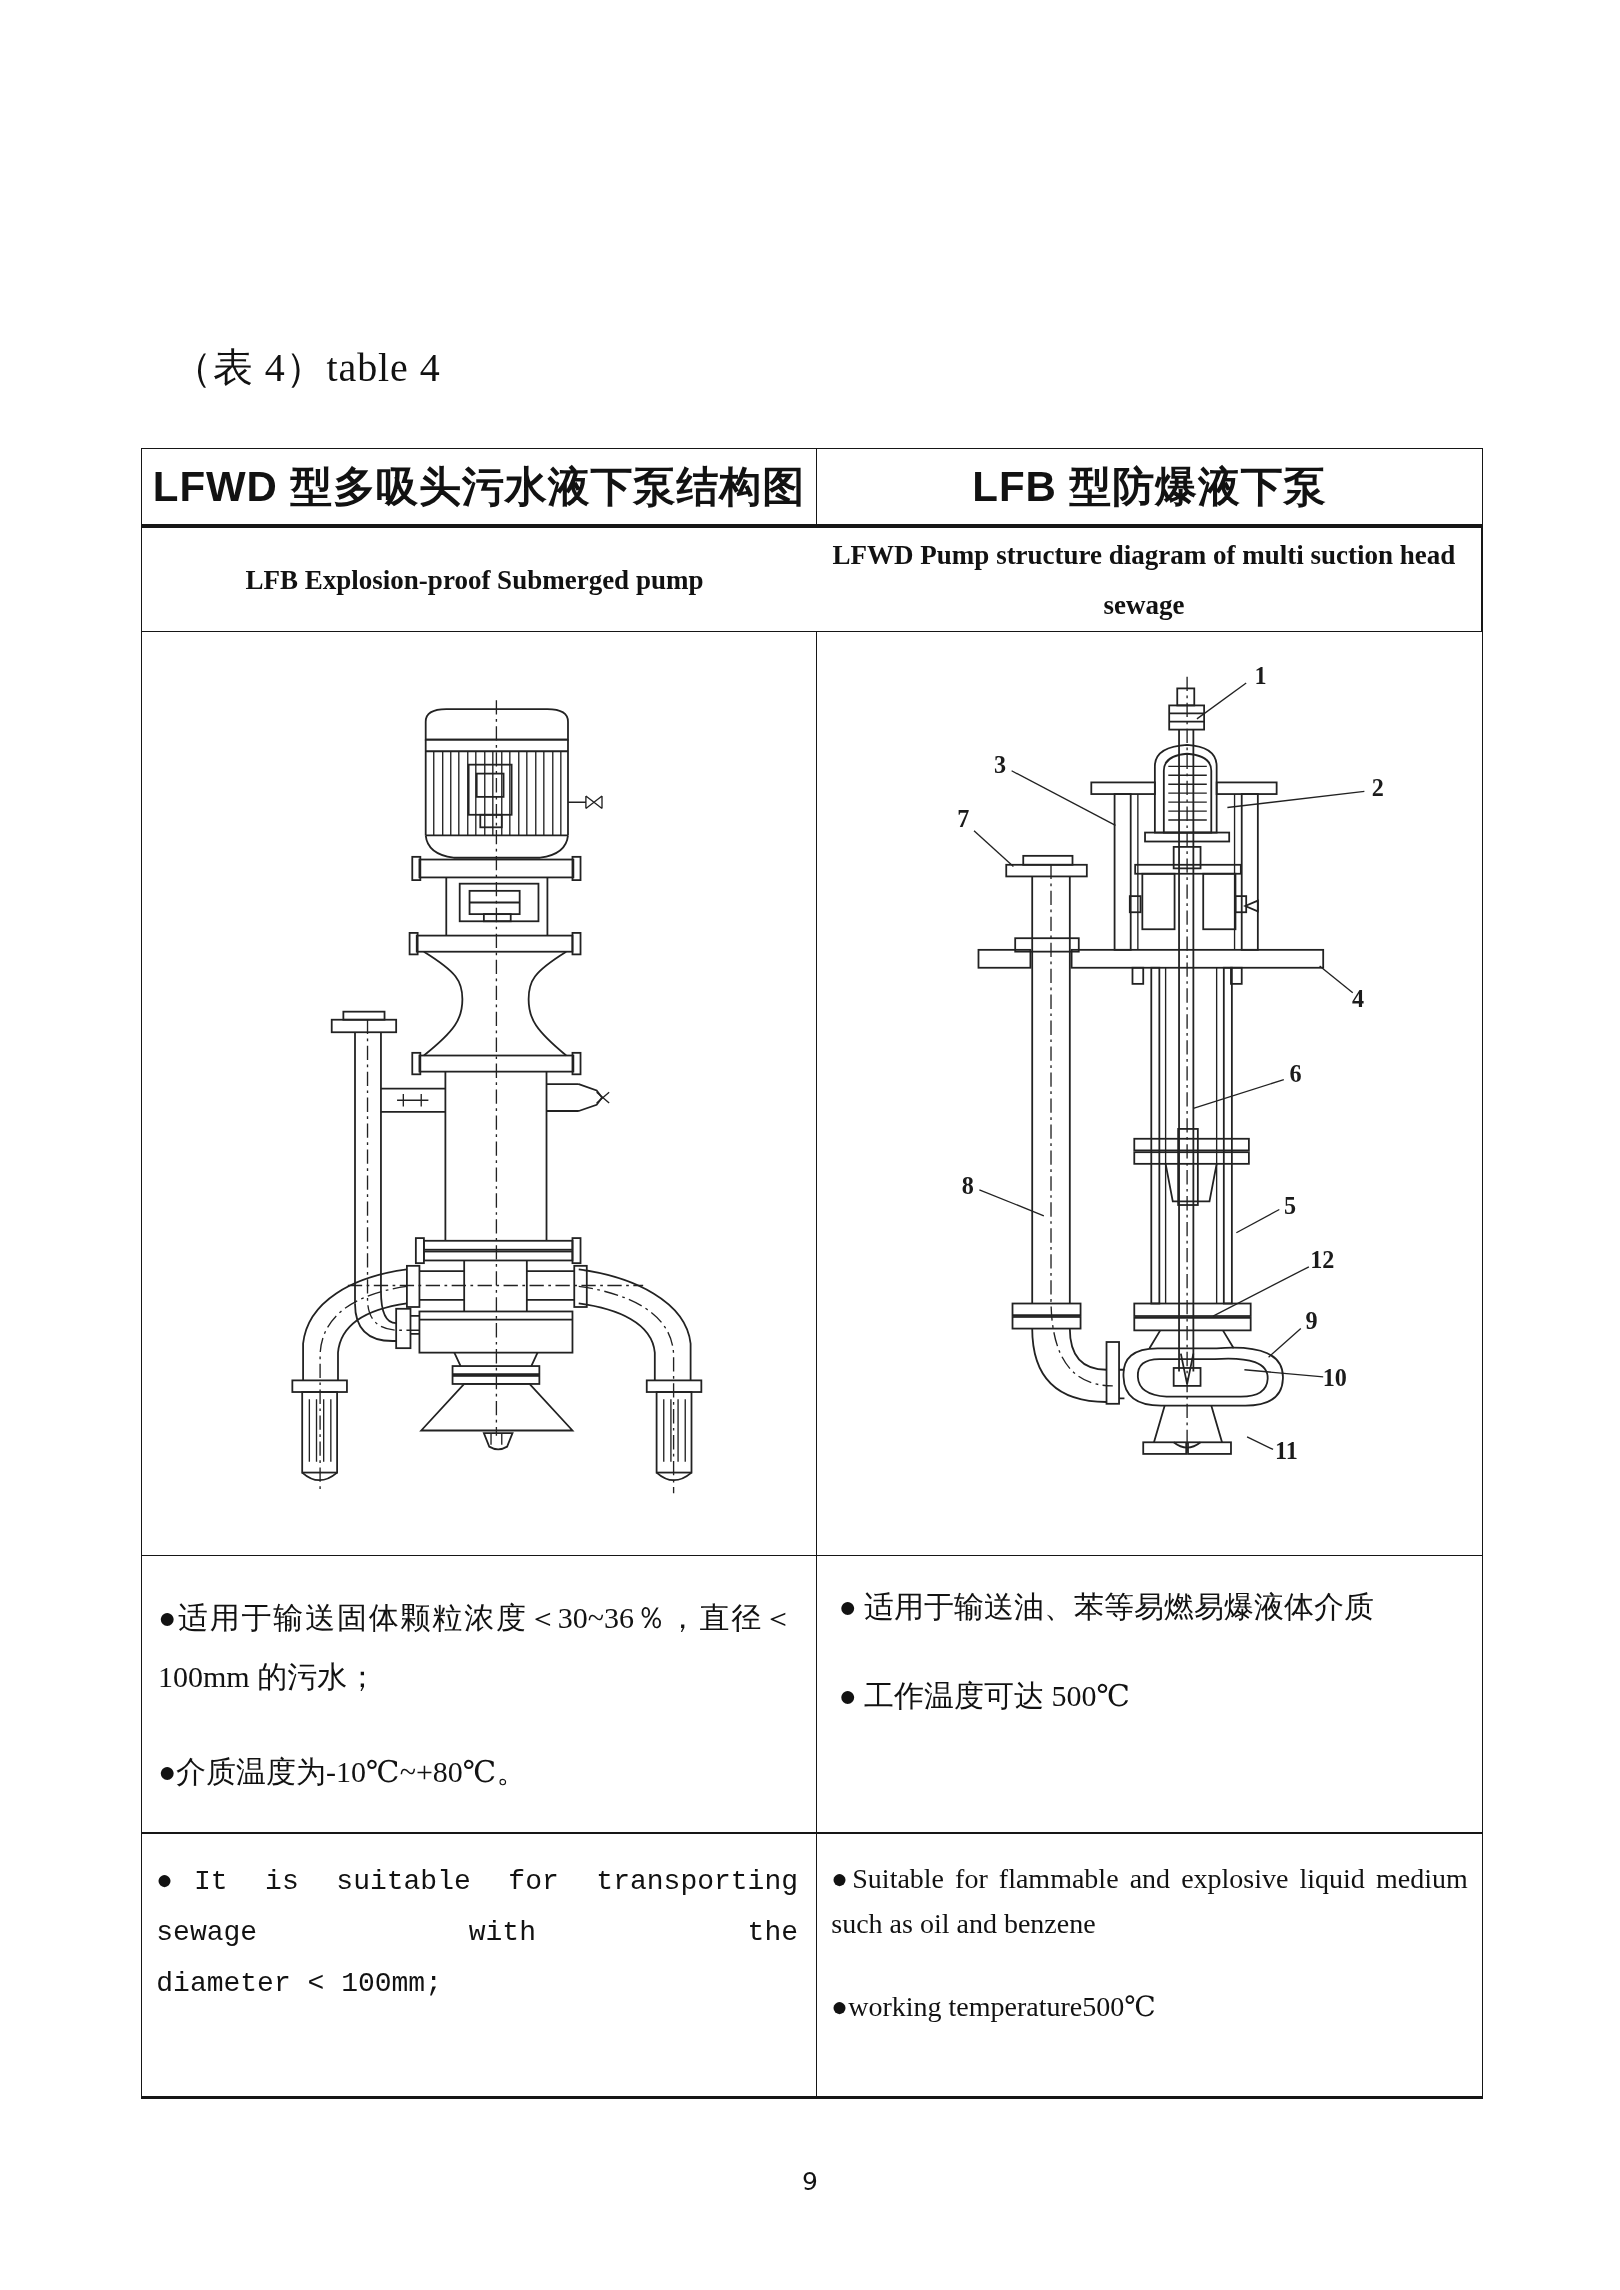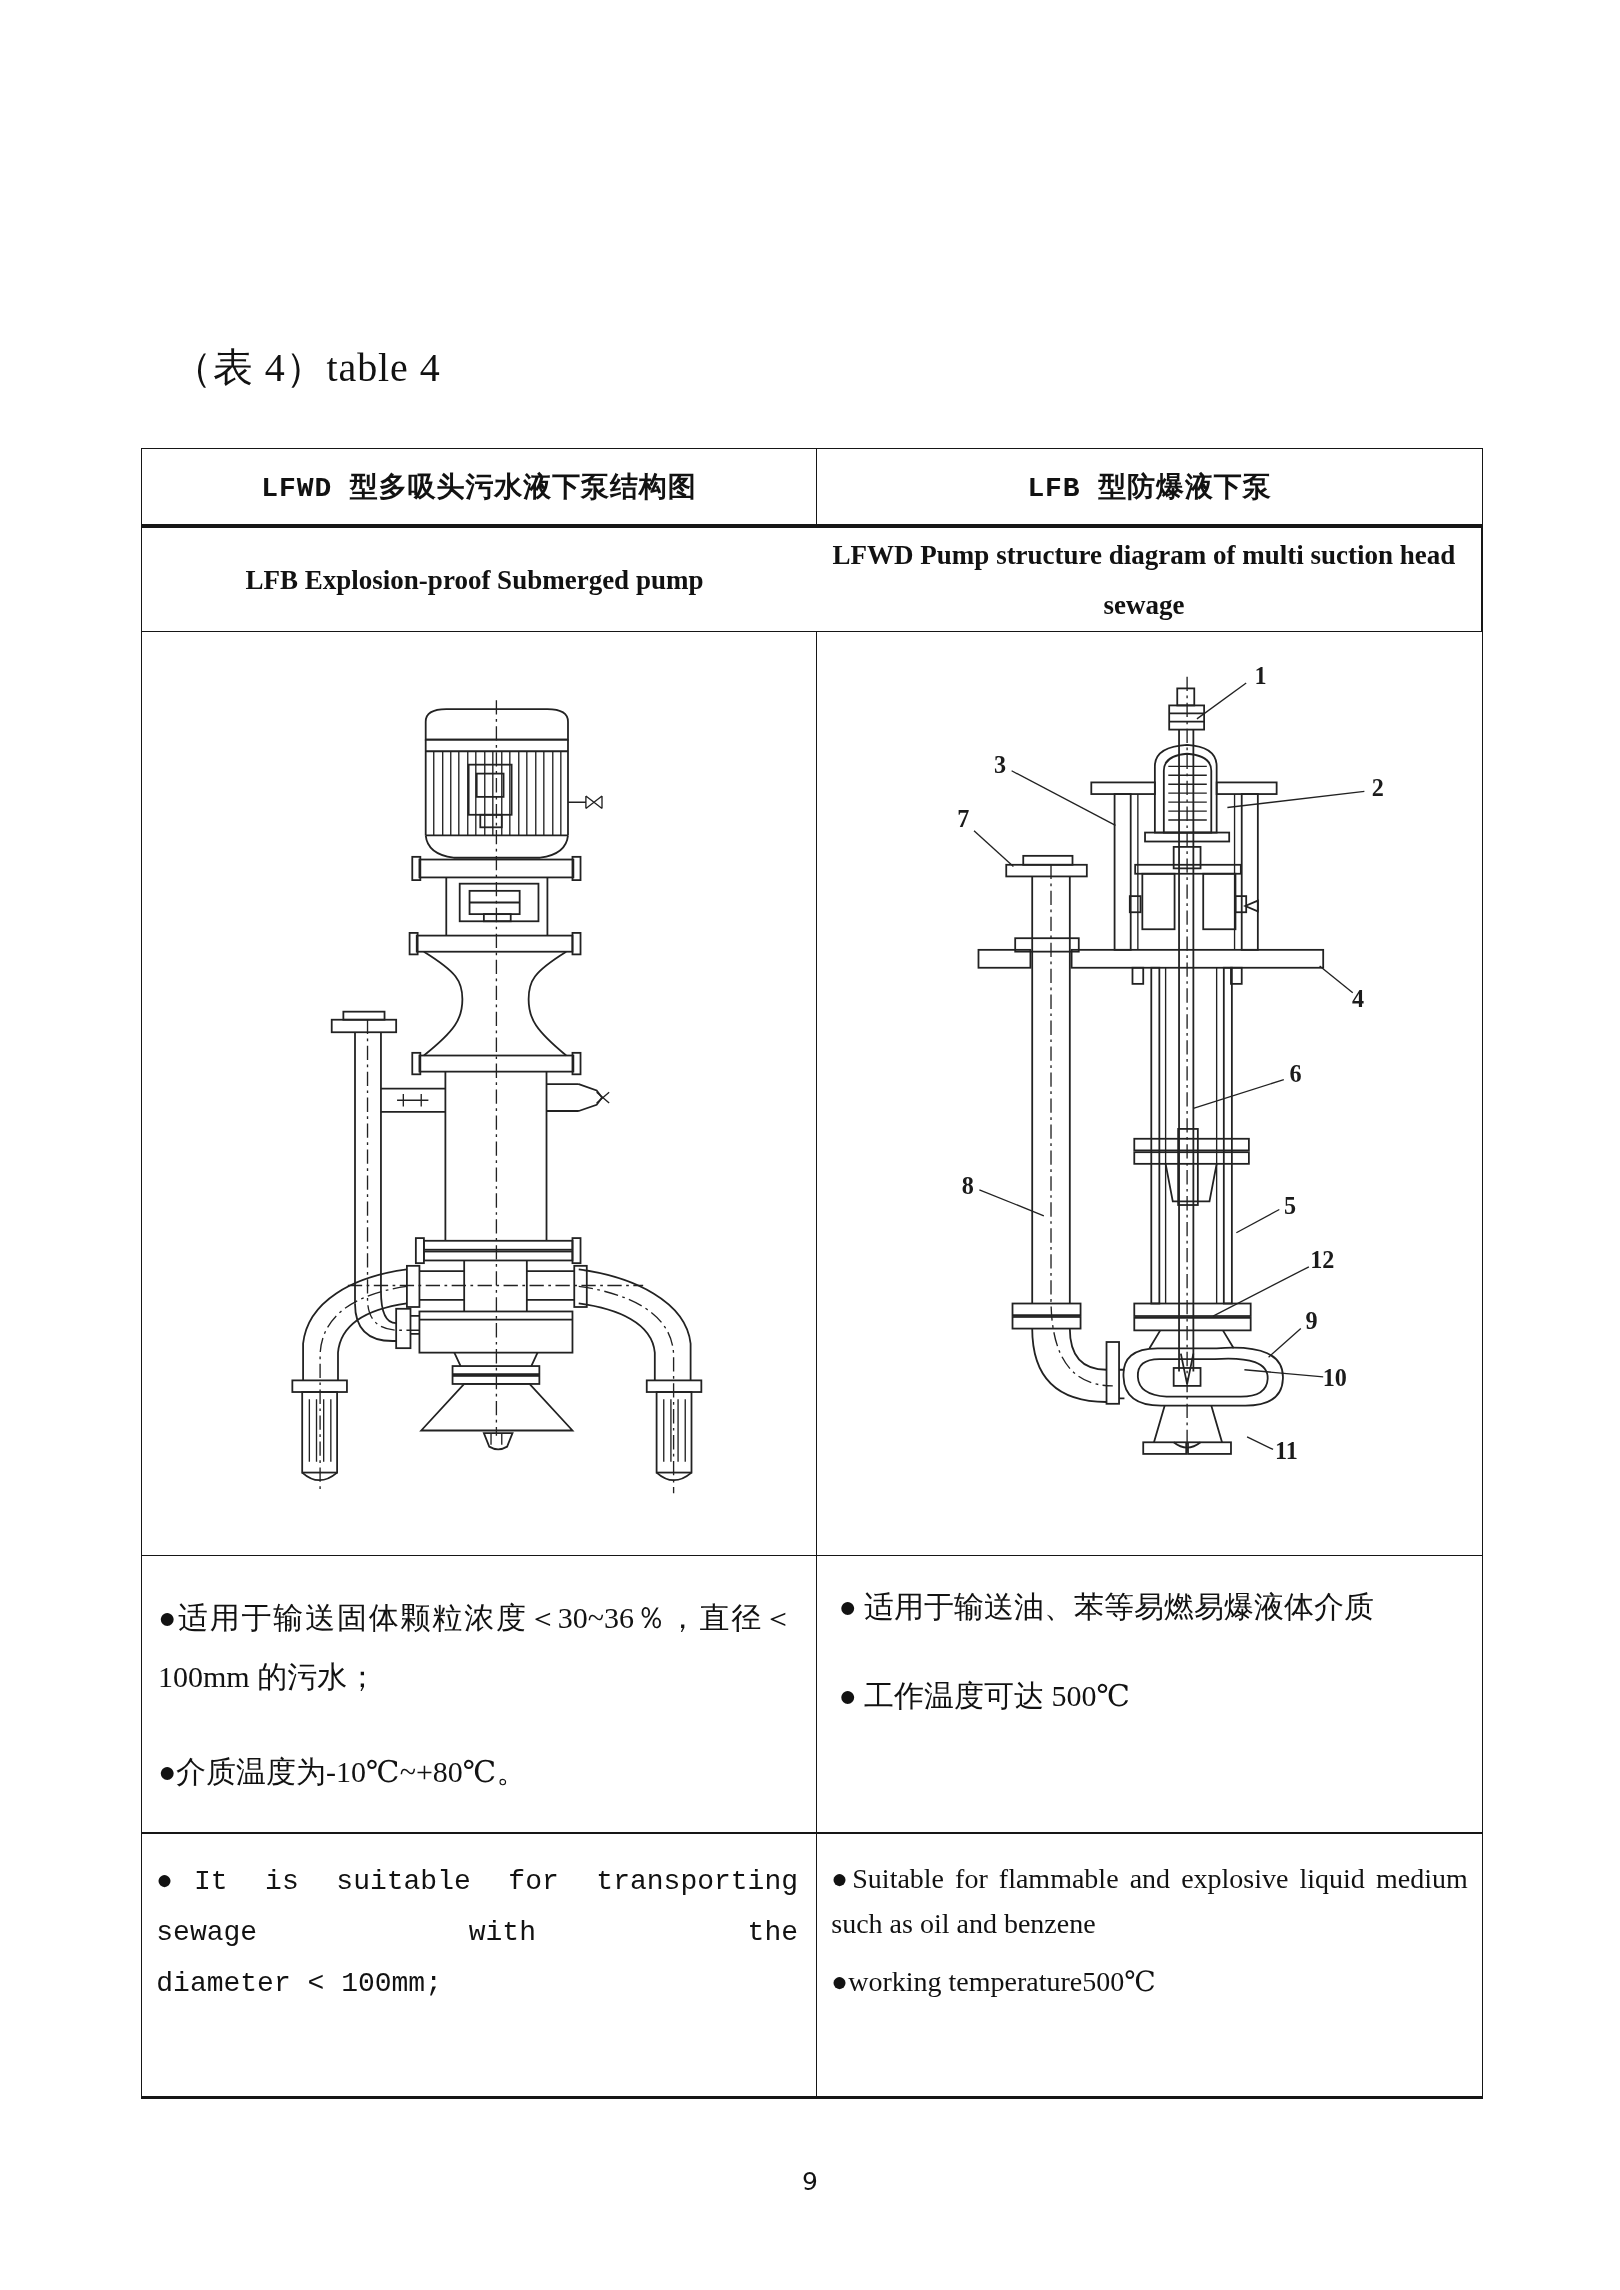--- a/index.html
+++ b/index.html
@@ -23,37 +23,37 @@
   .trow.r1 { height:79px;  border-bottom-width:4.5px; }
   .trow.r2 { height:104px; }
   .trow.r3 { height:924px; }
   .trow.r4 { height:278px; border-bottom-width:2.7px; }
   .trow.r5 { height:262px; border-bottom:none; }
   .cell { position:relative; overflow:hidden; }
   .cl { width:675px; border-right:1.8px solid #161616; }
   .cr { width:665px; }
   .hzh {
     display:flex; align-items:center; justify-content:center;
-    font-weight:bold; font-size:28px; letter-spacing:0.9px;
-    font-family:Liberation Mono, monospace;
+    font-weight:bold; font-size:42px; letter-spacing:0.9px;
+    font-family:Liberation Sans, sans-serif;
     text-align:right;
   }
   .hen {
     display:flex; flex-direction:column; align-items:center; justify-content:center;
     font-weight:bold; font-size:27px; line-height:50px; text-align:center;
   }
   .bzh { font-size:30px; }
   .ben { font-size:28px; }
   .cell-zh-l { padding:32px 23px 0 16px; line-height:59px; }
   .cell-zh-l .p2 { margin-top:36px; }
   .cell-zh-r { padding:30px 27px 0 21.5px; line-height:41px; }
   .cell-zh-r .p2 { margin-top:48px; }
   .cell-en-l { padding:21.5px 18px 0 14.3px; line-height:51px;font-family:Liberation Mono, monospace; }
   .cell-en-r { padding:21.5px 14.3px 0 14.3px; line-height:45px; }
-  .cell-en-r .p2 { margin-top:13px; }
+  .cell-en-r .p2 { margin-top:38px; }
   .jl { text-align:justify; text-align-last:justify; }
   .diagram svg { display:block; }
   .pageno {
     position:absolute; top:2167px; left:0; width:100%;
     text-align:center; font-size:25px;
     font-family:"DejaVu Sans","Liberation Sans",sans-serif;
   }
   .ln   { stroke:#222; stroke-width:2; fill:none; }
   .lnth { stroke:#222; stroke-width:1.5; fill:none; }
   .dash { stroke:#222; stroke-width:1.5; fill:none; stroke-dasharray:16 5 3 5; }

